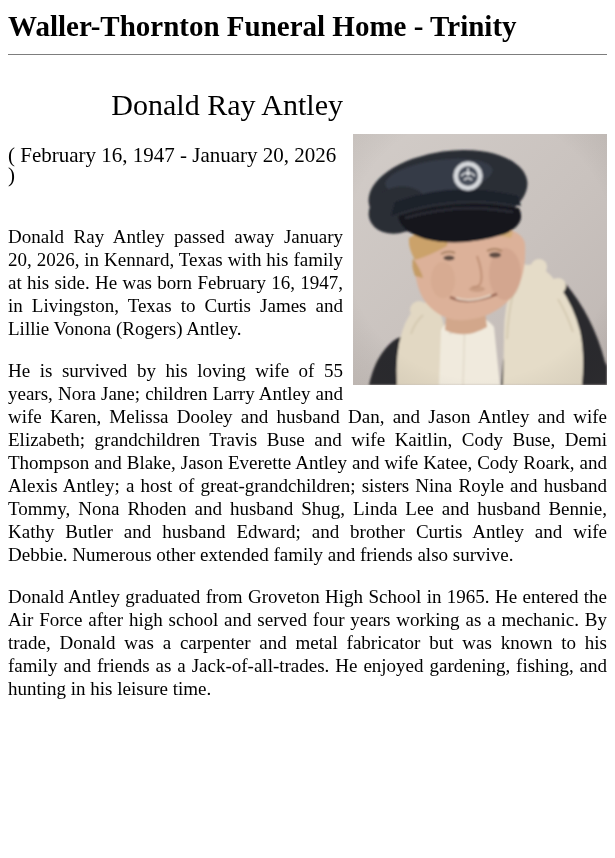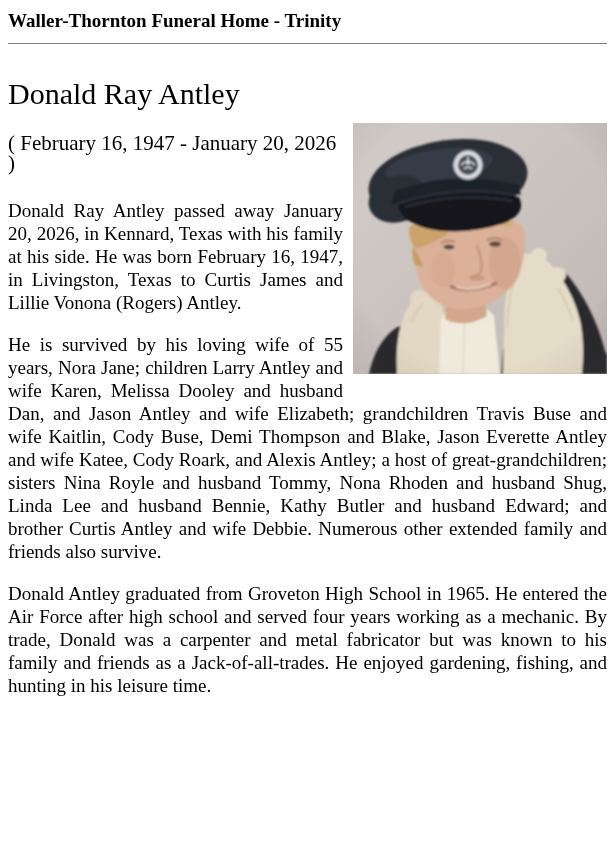--- a/index.html
+++ b/index.html
@@ -7,21 +7,21 @@
     width: 615px;
     height: 858px;
     margin: 0;
     padding: 8px;
     box-sizing: border-box;
     background: #ffffff;
     color: #000000;
     font-family: "Liberation Serif", "DejaVu Serif", serif;
   }
   h1.site-title {
-    font-size: 19px;
+    font-size: 29px;
     font-weight: bold;
     line-height: 1.15;
     margin: 2px 0 0 0;
   }
   hr.header-rule {
     border: none;
     border-top: 1px solid #7d7d7d;
     margin: 11px 0 0 0;
   }
   main { display: block; }
@@ -30,34 +30,35 @@
     width: 254px;
     height: 251px;
     margin: 46px 0 8px 10px;
     padding: 0;
   }
   figure.portrait svg { display: block; width: 254px; height: 251px; }
   h2.deceased-name {
     font-size: 30px;
     font-weight: normal;
     line-height: 1.15;
-    margin: 33px 0 0 0;
+    margin: 33px 0 0 16px;
+    text-align: right;
   }
   p.life-dates {
     font-size: 21px;
     line-height: 20px;
     margin: 22px 0 0 0;
   }
   p.obit-para {
     font-size: 19px;
     line-height: 23px;
     text-align: justify;
     margin: 19px 0;
   }
-  p.obit-para.first { margin-top: 26px; }
+  p.obit-para.first { margin-top: 40px; }
 </style>
 </head>
 <body>
 
 <h1 class="site-title">Waller-Thornton Funeral Home - Trinity</h1>
 <hr class="header-rule">
 
 <main>
 
   <figure class="portrait">

